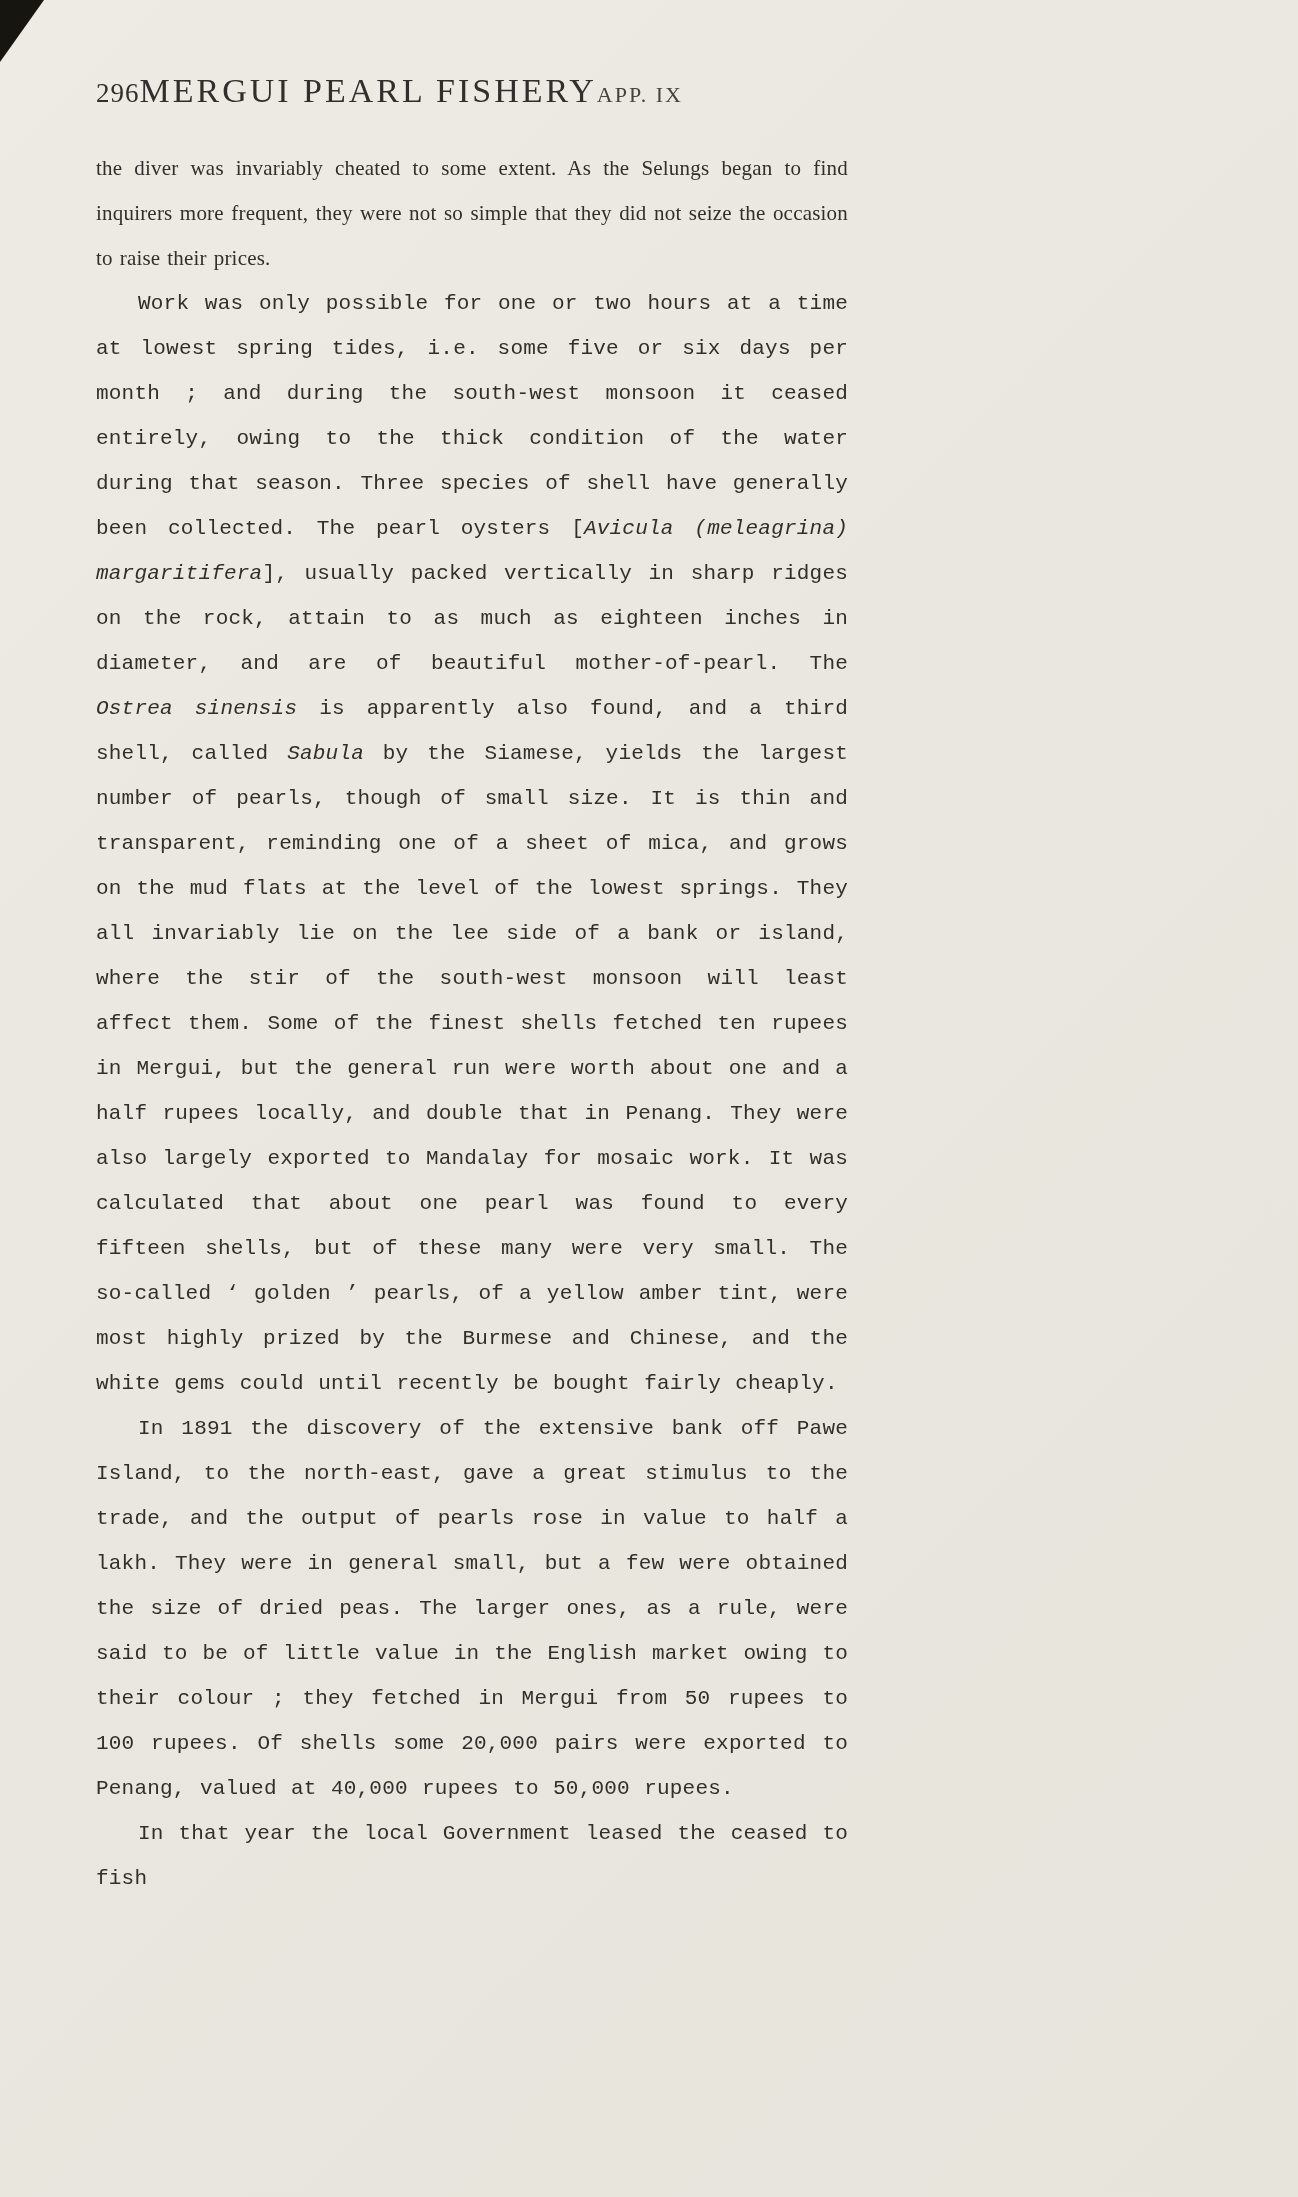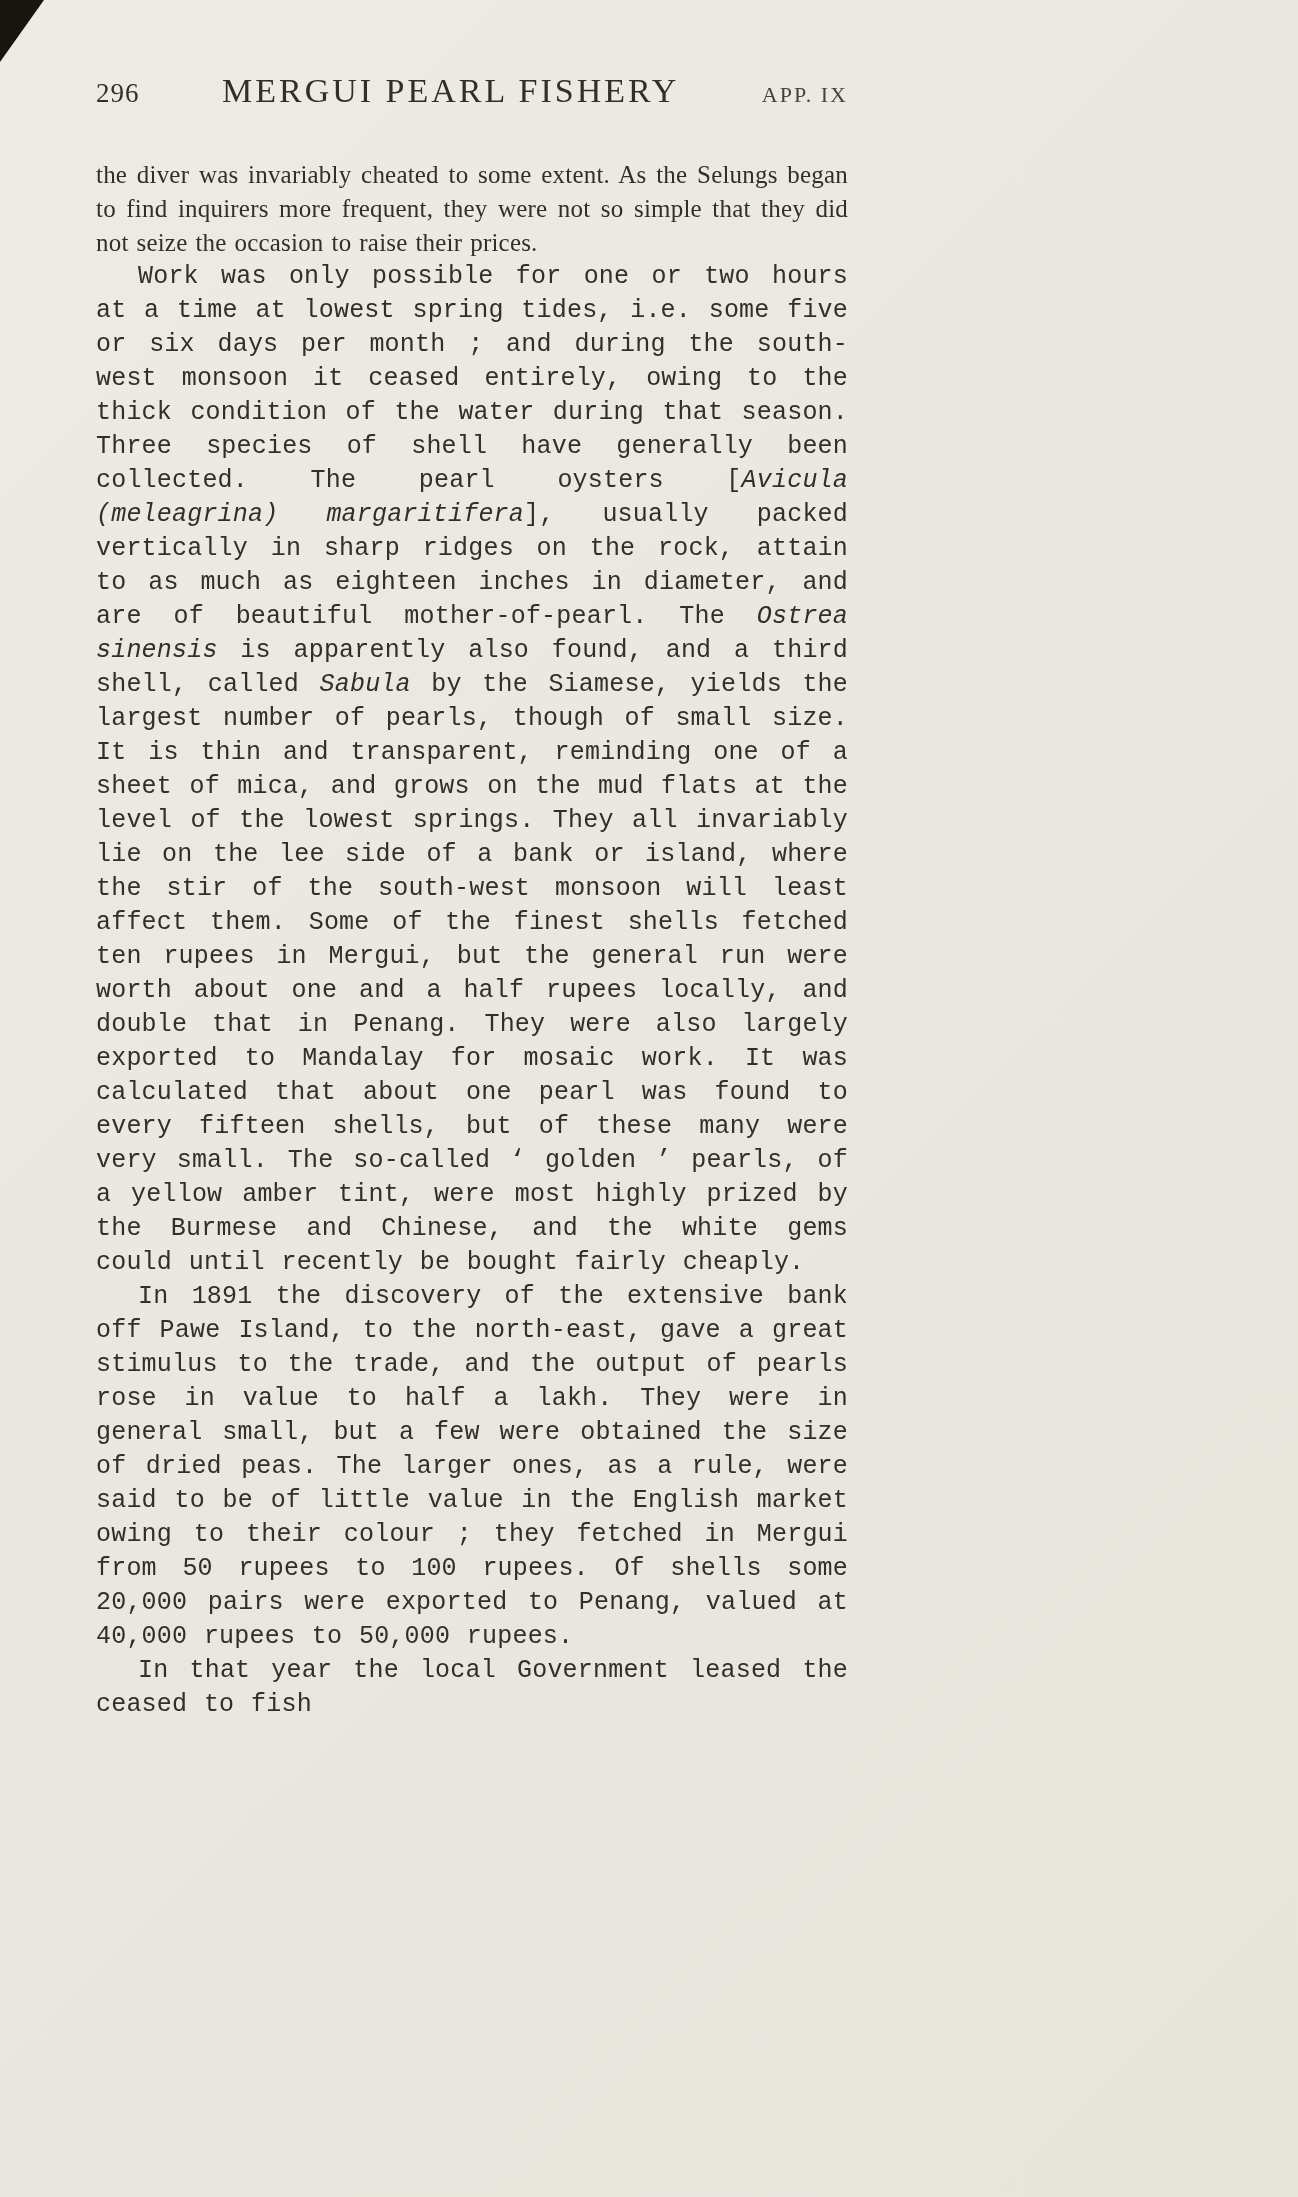--- a/index.html
+++ b/index.html
@@ -27,40 +27,39 @@
     clip-path: polygon(0 0, 100% 0, 0 100%);
   }
   .column {
     position: absolute;
     left: 96px;
     top: 72px;
     width: 752px;
   }
   .page-header {
     display: flex;
-    justify-content: space-between;
     align-items: baseline;
   }
   .pagenum {
     font-size: 27px;
     letter-spacing: 1px;
   }
   .running-title {
     font-size: 34px;
     letter-spacing: 3px;
   }
   .appendix {
     font-size: 22px;
     letter-spacing: 2px;
     color: #45433e;
   }
   .body-text {
-    margin-top: 48px;
-    font-size: 25px;
-    line-height: 34px;
+    margin-top: 36px;
+    font-size: 21px;
+    line-height: 45px;
     text-align: justify;
     letter-spacing: 0.2px;
     word-spacing: 1.5px;
   }
   .body-text p {
     margin: 0;
   }
   .body-text p.indent {
     text-indent: 42px;
     font-family: Liberation Mono, monospace;

